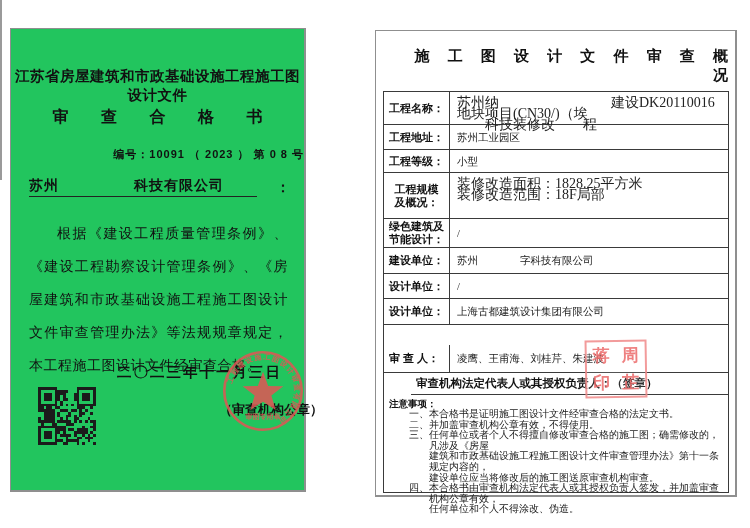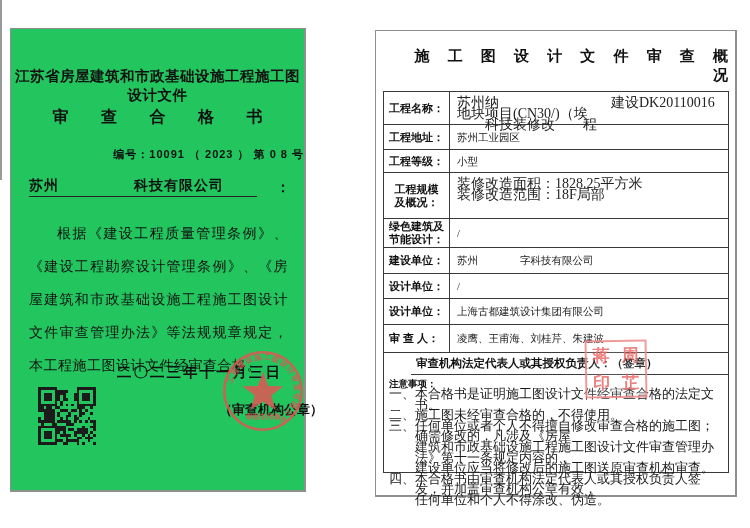--- a/index.html
+++ b/index.html
@@ -56,27 +56,27 @@
   .tvalue.small { font-size:14px; line-height:11px; align-items:flex-start; padding-top:5px; }
   .row-name   { height:33px; }
   .row-addr   { height:25px; }
   .row-cat    { height:25px; }
   .row-grade  { height:23px; }
   .row-scale  { height:46px; }
   .row-green  { height:29px; }
   .row-build  { height:26px; }
   .row-survey { height:25px; }
   .row-design { height:26px; }
-  .row-review { height:28px; }
+  .row-review { height:28px;margin-top:20px; }
   .row-legal  { height:22px; align-items:center; font-size:11.5px; font-weight:bold;
                 padding-left:5px; display:flex;margin-left:27px; }
   .row-notes  { display:block; padding:3px 5px 4px 5px; height:97px; }
   .notes-title { font-size:9.5px; font-weight:bold; line-height:11px; }
-  .note-item { font-size:13px; line-height:10.6px; white-space:pre-line;
-               padding-left:2em; text-indent:-2em; color:#1a1a1a; }
+  .note-item { font-size:10px; line-height:10.6px; white-space:pre-line;
+               padding-left:2em; text-indent:-2em; color:#1a1a1a;margin-left:20px; }
 
   .rp-seal { position:absolute; left:209px; top:309px; width:62px; height:58px;
              border:2.5px solid #f08a8a; background:rgba(255,255,255,0.15);
              display:grid; grid-template-columns:1fr 1fr; grid-template-rows:1fr 1fr;
              opacity:0.85; transform:rotate(-1deg); }
   .rp-seal span { display:flex; align-items:center; justify-content:center;
                   color:#ec6a6a; font-size:17px; font-weight:bold;
                   font-family:"Liberation Serif", serif; }
 </style>
 </head>
@@ -598,21 +598,21 @@
         <div class="tvalue">上海古都建筑设计集团有限公司</div>
       </div>
       <div class="trow row-review">
         <div class="tlabel">审 查 人：</div>
         <div class="tvalue">凌鹰、王甫海、刘桂芹、朱建波</div>
       </div>
       <div class="trow row-legal">审查机构法定代表人或其授权负责人：（签章）</div>
       <div class="trow row-notes">
         <div class="notes-title">注意事项：</div>
         <div class="note-item">一、本合格书是证明施工图设计文件经审查合格的法定文书。</div>
-        <div class="note-item">二、施工图未经审查合格的，不得使用。</div>
+        <div class="note-item">二、并加盖审查机构公章有效，不得使用。</div>
         <div class="note-item">三、任何单位或者个人不得擅自修改审查合格的施工图；确需修改的，凡涉及《房屋
 建筑和市政基础设施工程施工图设计文件审查管理办法》第十一条规定内容的，
 建设单位应当将修改后的施工图送原审查机构审查。</div>
         <div class="note-item">四、本合格书由审查机构法定代表人或其授权负责人签发，并加盖审查机构公章有效，
 任何单位和个人不得涂改、伪造。</div>
       </div>
     </div>
 
     <div class="rp-seal">
       <span>蒋</span>

